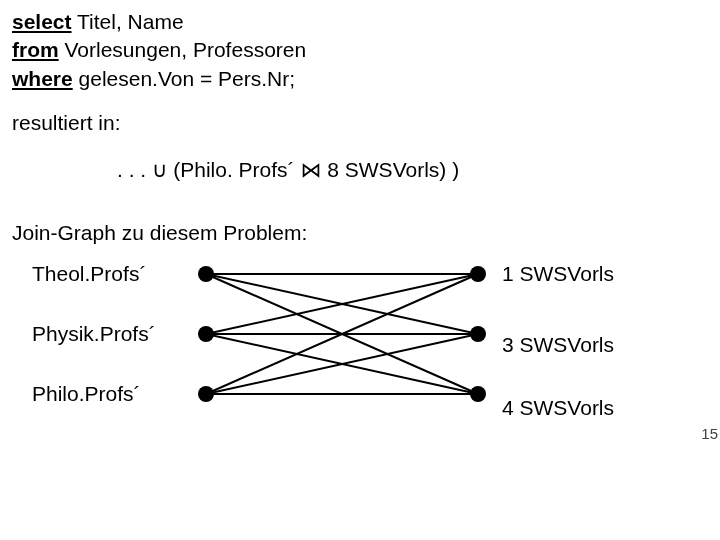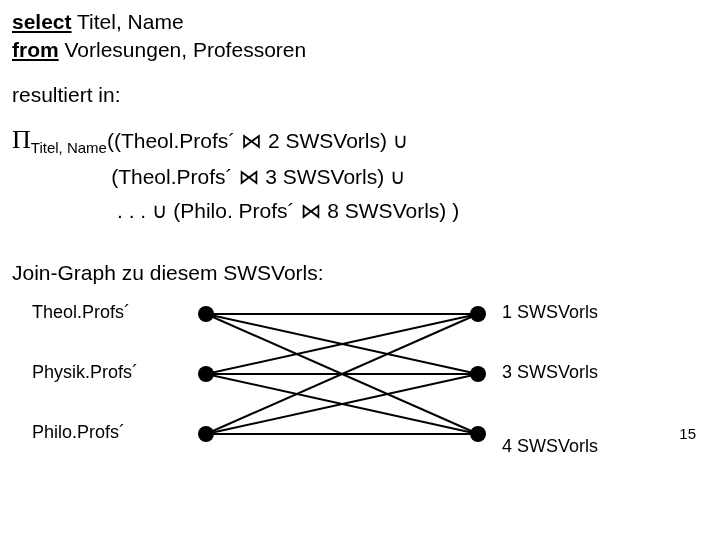--- a/index.html
+++ b/index.html
@@ -17,101 +17,102 @@
   .slide {
     position: relative;
     width: 720px;
     height: 442px;
     padding: 8px 12px 0 12px;
     box-sizing: border-box;
   }
   .sql-block { line-height: 1.35; margin-bottom: 18px; }
   .sql-block b { font-weight: bold; }
   u { text-decoration: underline; }
-  .result-label { margin-bottom: 12px; }
+  .result-label { margin-bottom: 18px; }
   .ra-block { line-height: 1.6; margin-bottom: 34px; }
   .ra-line { white-space: pre; }
   .pi { font-family: "Times New Roman", serif; font-size: 26px; }
   .sub { font-size: 15px; vertical-align: sub; }
   .graph-label { margin-bottom: 14px; }
   .graph-area {
     position: relative;
     width: 680px;
     height: 180px;
     margin-left: 6px;
   }
   .g-left-label, .g-right-label {
     position: absolute;
-    font-size: 18px;
+    font-size: 21px;
   }
   .g-left-label { left: 14px; }
   .g-right-label { left: 484px; }
   .g-dot {
     position: absolute;
     width: 16px;
     height: 16px;
     background: #000;
     border-radius: 50%;
   }
   .g-svg {
     position: absolute;
     left: 0; top: 0;
     width: 680px; height: 180px;
   }
   .page-num {
     position: absolute;
-    right: 24px;
+    right: 2px;
     bottom: 0px;
     font-size: 15px;
-    color: #000000;
+    color: #404040;
   }
 </style>
 </head>
 <body>
 
 <div class="slide">
 
   <div class="sql-block">
     <div>
       <u><b>select</b></u><span> Titel, Name</span>
     </div>
     <div>
       <u><b>from</b></u><span> Vorlesungen, Professoren</span>
     </div>
+    <div>
+      <u><b>where</b></u><span> gelesen.Von = Pers.Nr;</span>
+    </div>
   </div>
 
   <div class="result-label">resultiert in:</div>
 
   <div class="ra-block">
-    <div class="ra-line"><span class="pi">Π</span><span class="sub">Titel, Name</span><span>((Theol.Profs´ ⋈ 2 SWSVorls) ∪</span></div>
-    <div class="ra-line">                 <span>(Theol.Profs´ ⋈ 3 SWSVorls) ∪</span></div>
     <div class="ra-line">                  <span>. . . ∪ (Philo. Profs´ ⋈ 8 SWSVorls) )</span></div>
   </div>
 
-  <div class="graph-label">Join-Graph zu diesem SWSVorls:</div>
+  <div class="graph-label">Join-Graph zu diesem Problem:</div>
 
   <div class="graph-area">
     <svg class="g-svg">
       <line x1="188" y1="15" x2="460" y2="15" stroke="#000" stroke-width="2"></line>
       <line x1="188" y1="15" x2="460" y2="75" stroke="#000" stroke-width="2"></line>
       <line x1="188" y1="15" x2="460" y2="135" stroke="#000" stroke-width="2"></line>
       <line x1="188" y1="75" x2="460" y2="15" stroke="#000" stroke-width="2"></line>
       <line x1="188" y1="75" x2="460" y2="75" stroke="#000" stroke-width="2"></line>
       <line x1="188" y1="75" x2="460" y2="135" stroke="#000" stroke-width="2"></line>
       <line x1="188" y1="135" x2="460" y2="15" stroke="#000" stroke-width="2"></line>
       <line x1="188" y1="135" x2="460" y2="75" stroke="#000" stroke-width="2"></line>
       <line x1="188" y1="135" x2="460" y2="135" stroke="#000" stroke-width="2"></line>
     </svg>
 
     <div class="g-left-label" style="top:3px">Theol.Profs´</div>
     <div class="g-left-label" style="top:63px">Physik.Profs´</div>
     <div class="g-left-label" style="top:123px">Philo.Profs´</div>
 
     <div class="g-right-label" style="top:3px">1 SWSVorls</div>
-    <div class="g-right-label" style="top:63px">3 SWSVorls</div>
+    <div class="g-right-label" style="top:74px">3 SWSVorls</div>
     <div class="g-right-label" style="top:137px">4 SWSVorls</div>
 
     <div class="g-dot" style="left:180px; top:7px"></div>
     <div class="g-dot" style="left:180px; top:67px"></div>
     <div class="g-dot" style="left:180px; top:127px"></div>
     <div class="g-dot" style="left:452px; top:7px"></div>
     <div class="g-dot" style="left:452px; top:67px"></div>
     <div class="g-dot" style="left:452px; top:127px"></div>
   </div>
 

